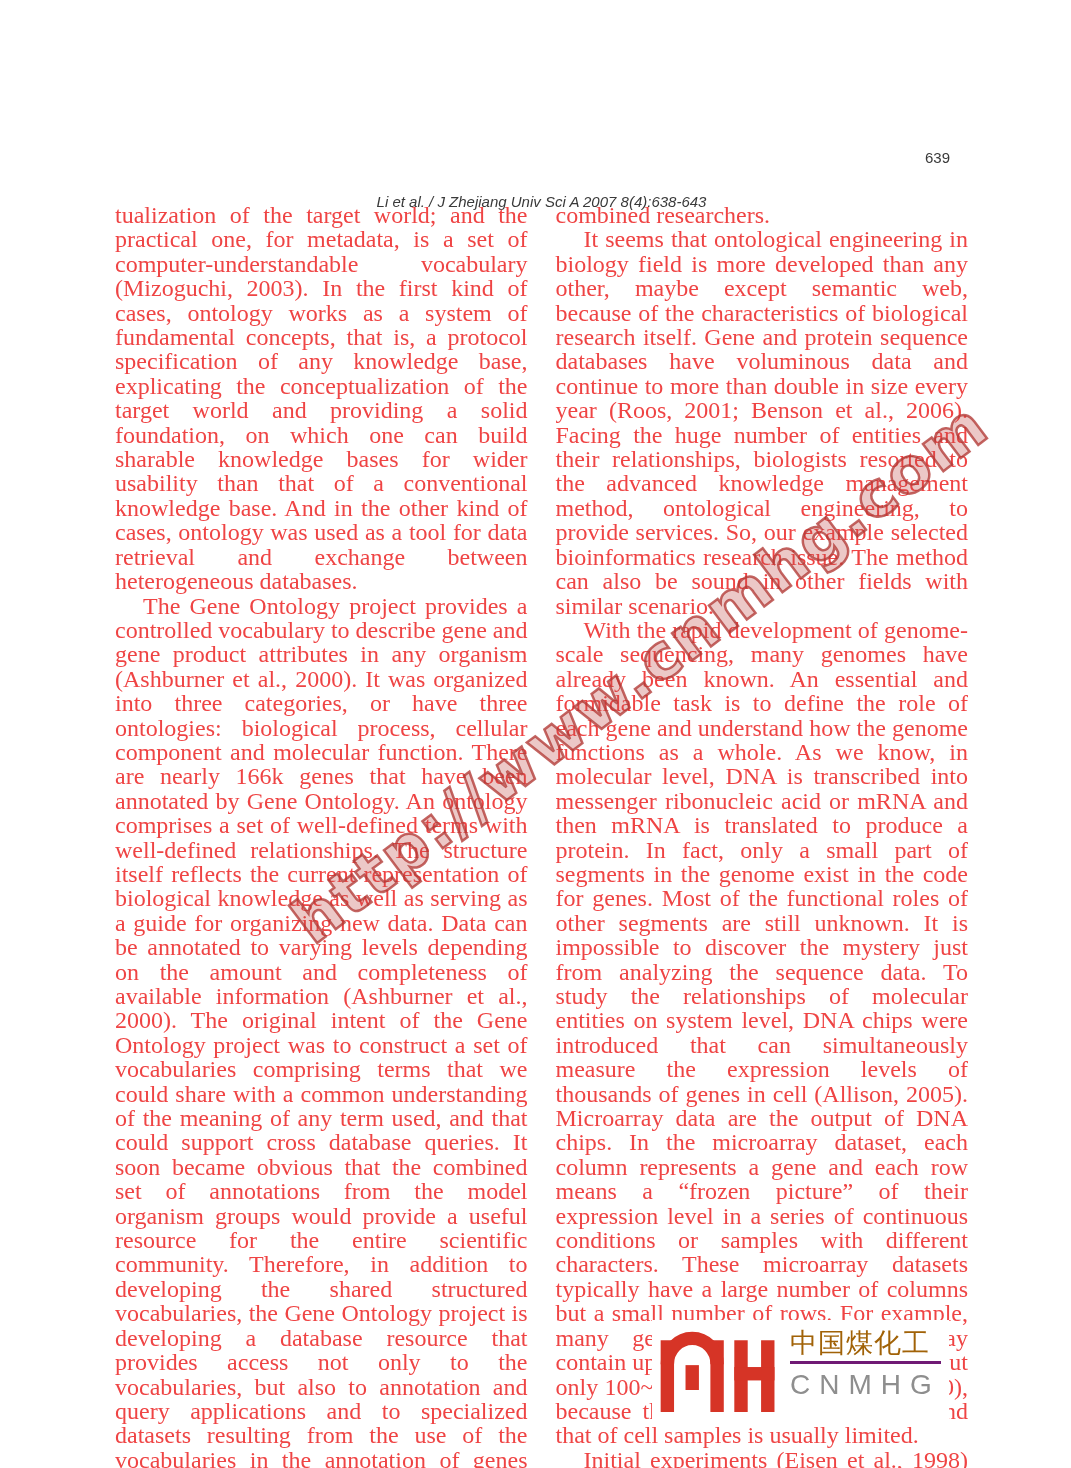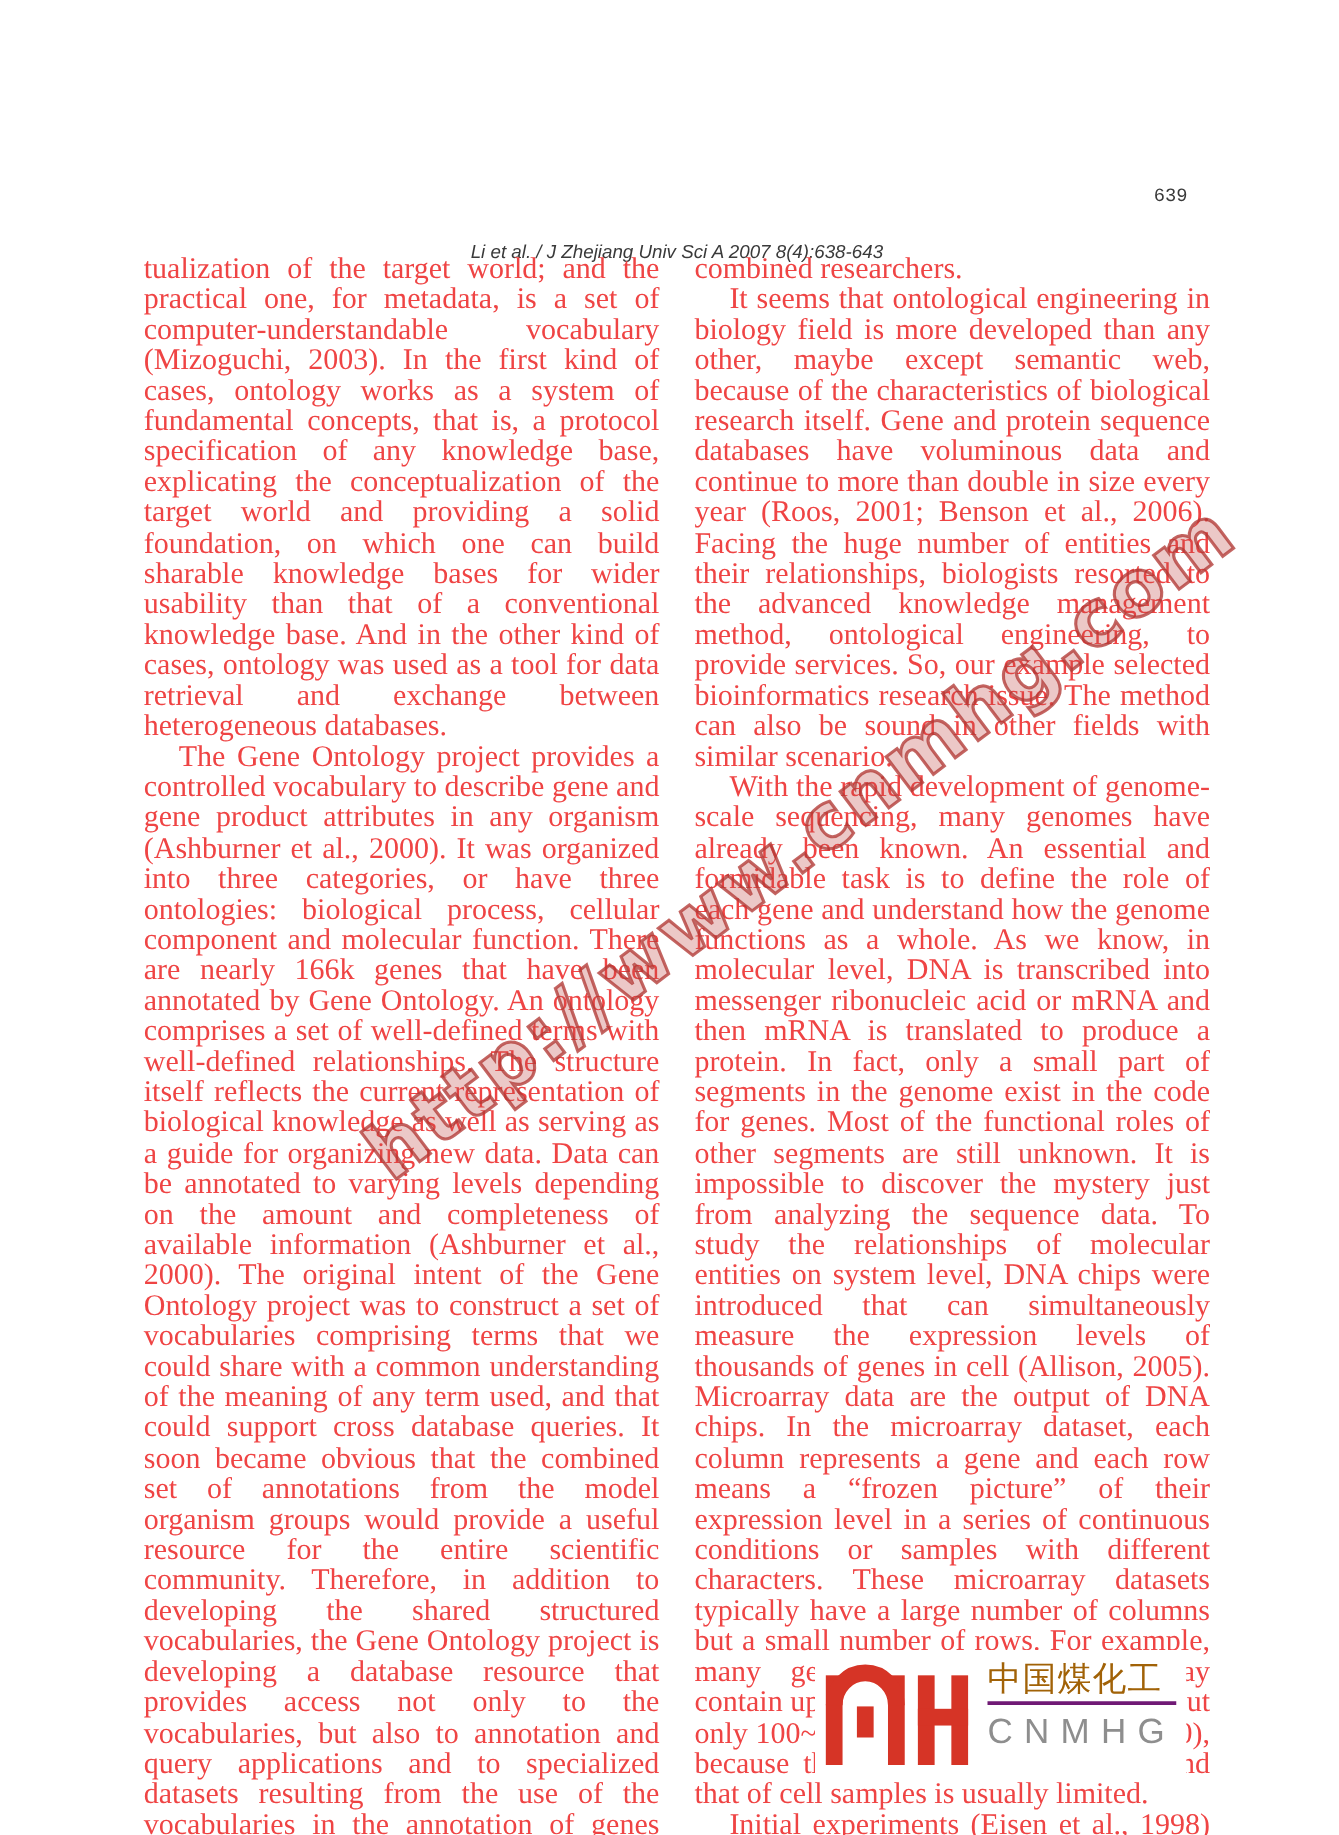--- a/index.html
+++ b/index.html
@@ -8,21 +8,21 @@
     position:relative; width:1071px; height:1468px; background:#ffffff;
     margin:0 auto; overflow:hidden;
     font-family:"Liberation Serif", serif; color:#1c1c1c;
   }
   .running-head {
     position:absolute; top:149px; left:115px; width:853px;
     font-family:"Liberation Sans", sans-serif; font-size:15px; color:#3a3a3a;
   }
   .running-title { display:block; text-align:center; font-style:italic;margin-top:44px; }
   .page-number {
-    position:absolute; right:18px; top:0; font-style:normal; color:#3a3a3a;font-family:Liberation Mono, monospace;
+    position:absolute; right:18px; top:0; font-style:normal; color:#3a3a3a;
   }
   .content {
     position:absolute; top:203px; left:115px; width:853px;
     display:flex; gap:28px;
   }
   .col { flex:1 1 0; }
   .col p {
     font-size:24px; line-height:24.4px; text-align:justify;
     text-indent:28px; color:#ef4444;
   }

